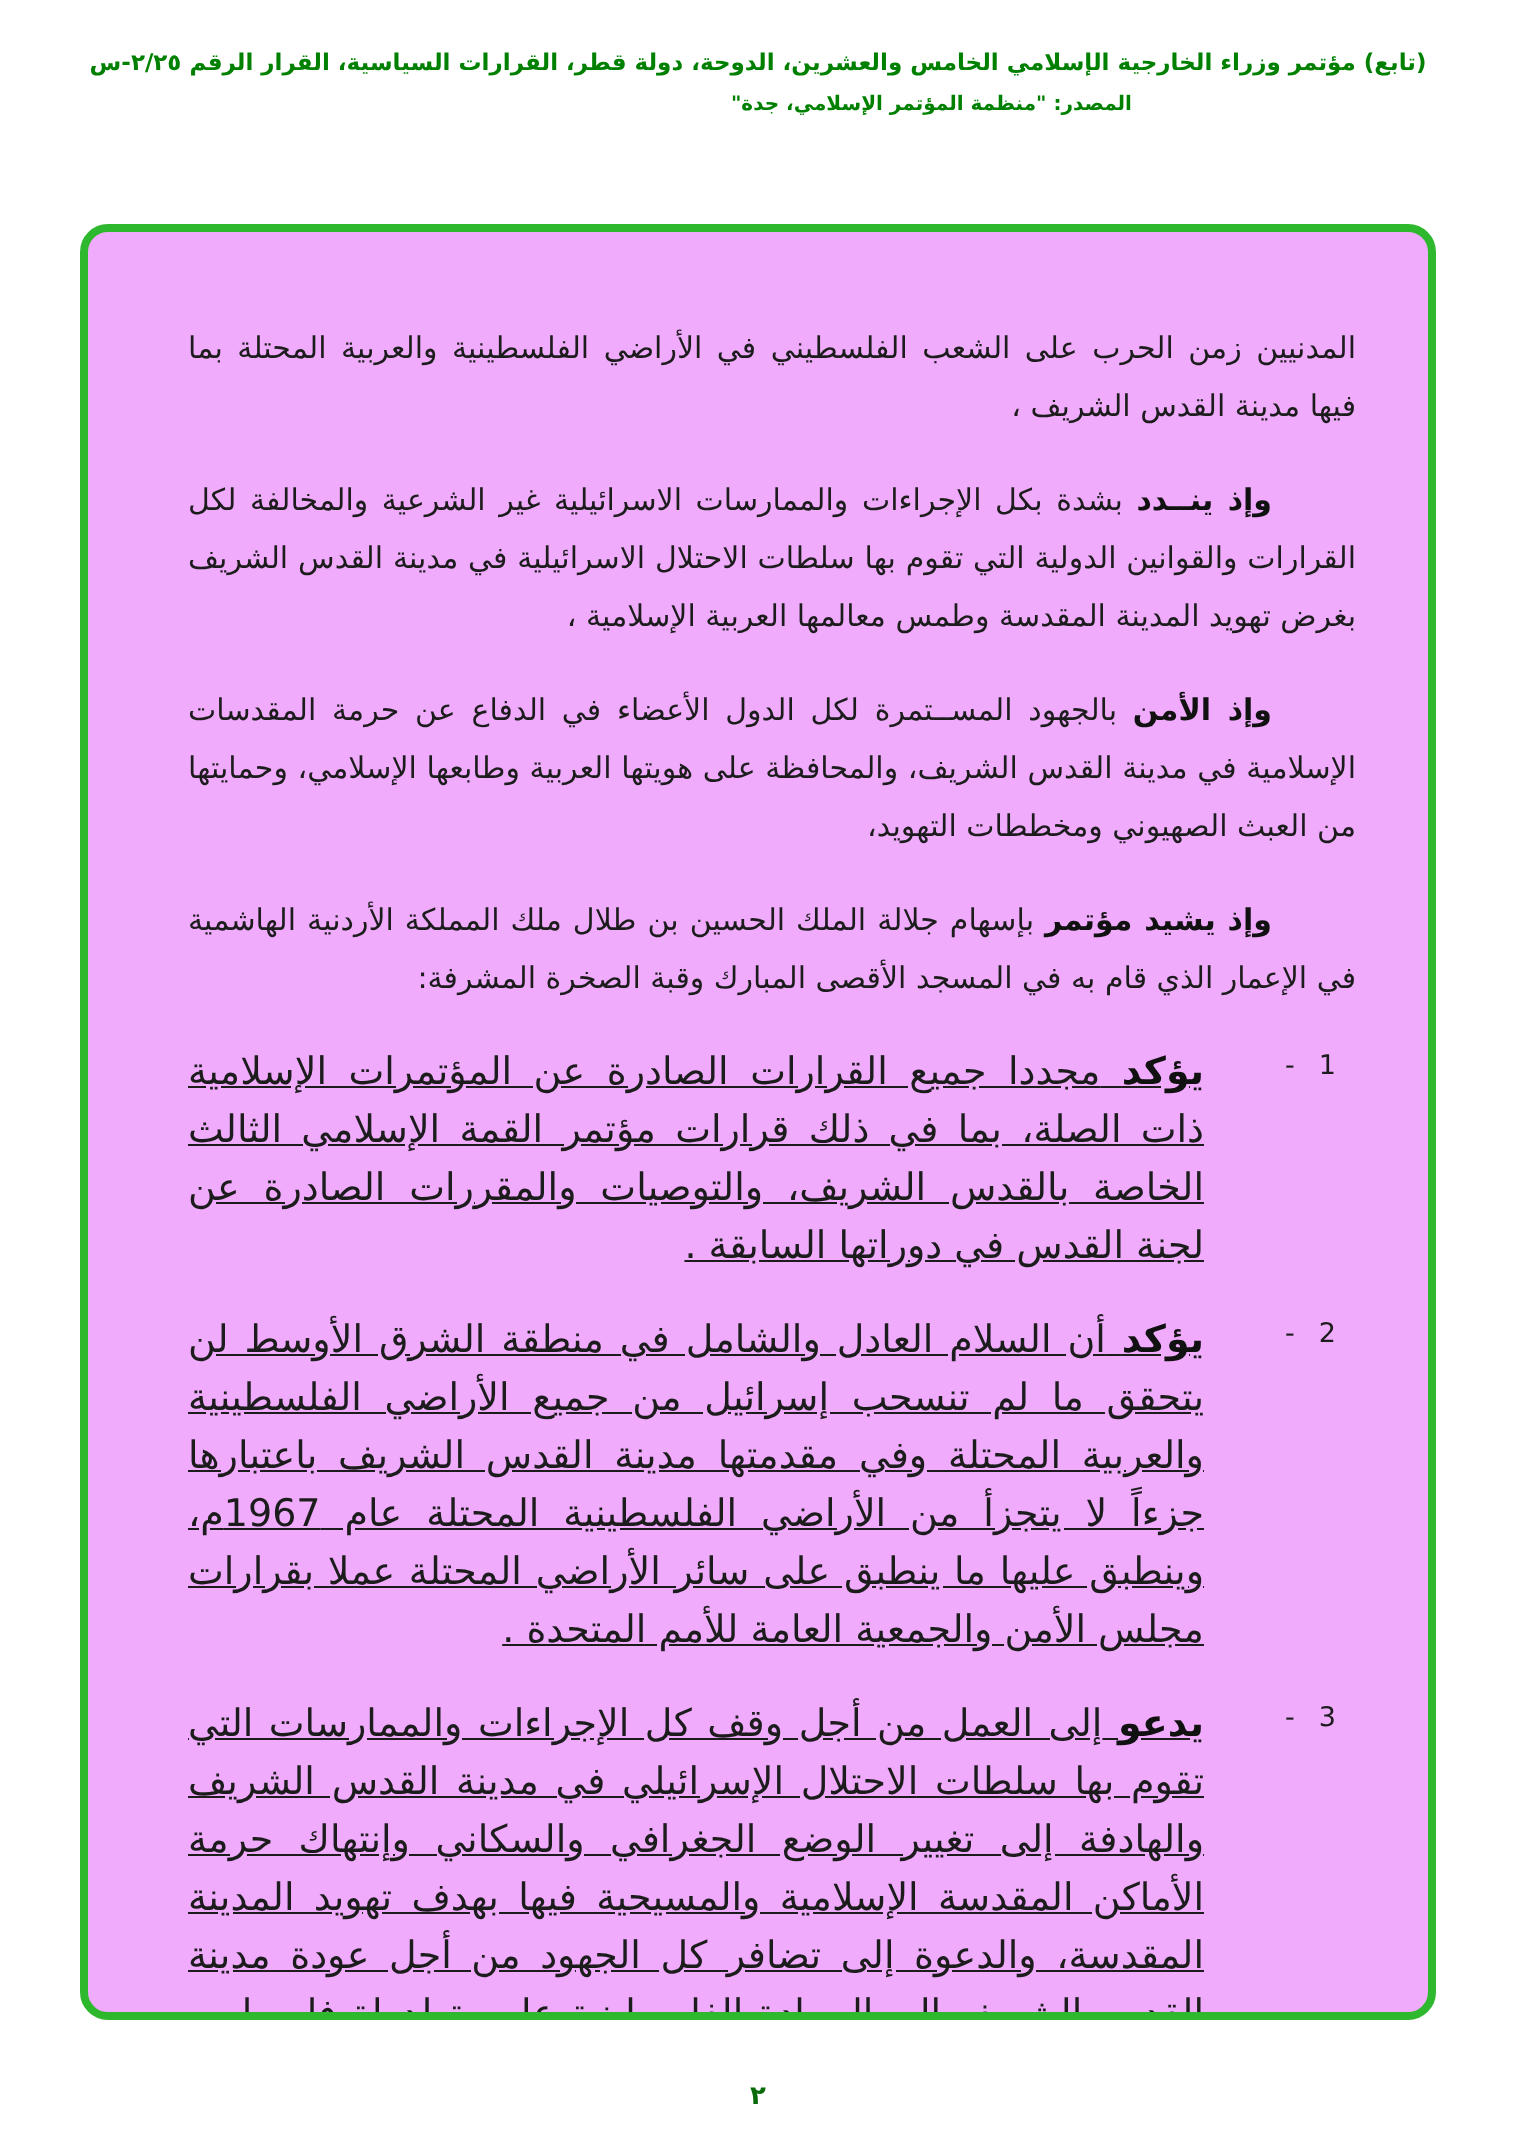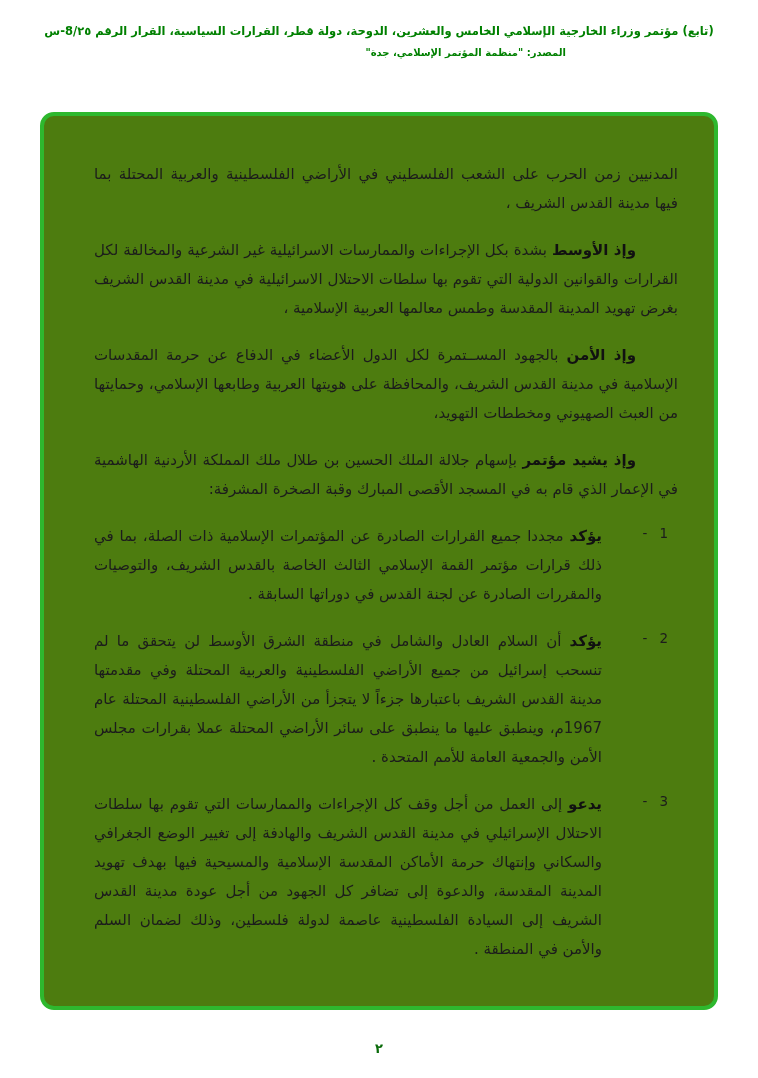--- a/index.html
+++ b/index.html
@@ -38,21 +38,21 @@
   .content-box {
     position: absolute;
     top: 112px;
     left: 40px;
     width: 678px;
     height: 898px;
     border: 4px solid var(--accent-green, #2eb82e);
     border-radius: 14px;
     padding: 44px 36px 26px 50px;
     overflow: hidden;
-    background: #4d7c0f;
+    background: #f0abfc;
   }
   .para {
     font-size: 15px;
     line-height: 29px;
     text-align: justify;
     color: #1c1c1c;
     margin-bottom: 18px;
   }
   .para.indent { text-indent: 42px; }
   .lead { font-weight: bold; color: #111; }
@@ -67,51 +67,52 @@
     align-items: flex-start;
     gap: 12px;
     padding-right: 10px;
     padding-top: 3px;
     font-size: 13.5px;
     color: #1c1c1c;
   }
   .item-num .dash { font-weight: normal; }
   .item-body {
     flex: 1;
-    font-size: 15px;
+    font-size: 19px;
     line-height: 29px;
     text-align: justify;
     color: #1c1c1c;
+    text-decoration: underline;
   }
   .footer {
     position: absolute;
     bottom: 22px;
     left: 0;
     width: 100%;
     text-align: center;
     font-size: 13px;
     font-weight: bold;
     color: #0a6b0a;
   }
 </style>
 </head>
 <body>
 
 <div class="page">
 
   <div class="header">
-    <div class="header-line1">(تابع) مؤتمر وزراء الخارجية الإسلامي الخامس والعشرين، الدوحة، دولة قطر، القرارات السياسية، القرار الرقم 8/٢٥-س</div>
+    <div class="header-line1">(تابع) مؤتمر وزراء الخارجية الإسلامي الخامس والعشرين، الدوحة، دولة قطر، القرارات السياسية، القرار الرقم ٢/٢٥-س</div>
     <div class="header-line2">المصدر:  "منظمة المؤتمر الإسلامي، جدة"</div>
   </div>
 
   <div class="content-box">
 
     <p class="para"><span>المدنيين زمن الحرب على الشعب الفلسطيني في الأراضي الفلسطينية والعربية المحتلة بما فيها مدينة القدس الشريف ،</span></p>
 
-    <p class="para indent"><strong class="lead">وإذ الأوسط</strong> <span>بشدة بكل الإجراءات والممارسات الاسرائيلية غير الشرعية والمخالفة لكل القرارات والقوانين الدولية التي تقوم بها سلطات الاحتلال الاسرائيلية في مدينة القدس الشريف بغرض تهويد المدينة المقدسة وطمس معالمها العربية الإسلامية ،</span></p>
+    <p class="para indent"><strong class="lead">وإذ ينــدد</strong> <span>بشدة بكل الإجراءات والممارسات الاسرائيلية غير الشرعية والمخالفة لكل القرارات والقوانين الدولية التي تقوم بها سلطات الاحتلال الاسرائيلية في مدينة القدس الشريف بغرض تهويد المدينة المقدسة وطمس معالمها العربية الإسلامية ،</span></p>
 
     <p class="para indent"><strong class="lead">وإذ الأمن</strong> <span>بالجهود المســتمرة لكل الدول الأعضاء في الدفاع عن حرمة المقدسات الإسلامية في مدينة القدس الشريف، والمحافظة على هويتها العربية وطابعها الإسلامي، وحمايتها من العبث الصهيوني ومخططات التهويد،</span></p>
 
     <p class="para indent"><strong class="lead">وإذ يشيد مؤتمر</strong> <span>بإسهام جلالة الملك الحسين بن طلال ملك المملكة الأردنية الهاشمية في الإعمار الذي قام به في المسجد الأقصى المبارك وقبة الصخرة المشرفة:</span></p>
 
     <div class="items">
 
       <div class="item">
         <div class="item-num">
           <span>1</span>

